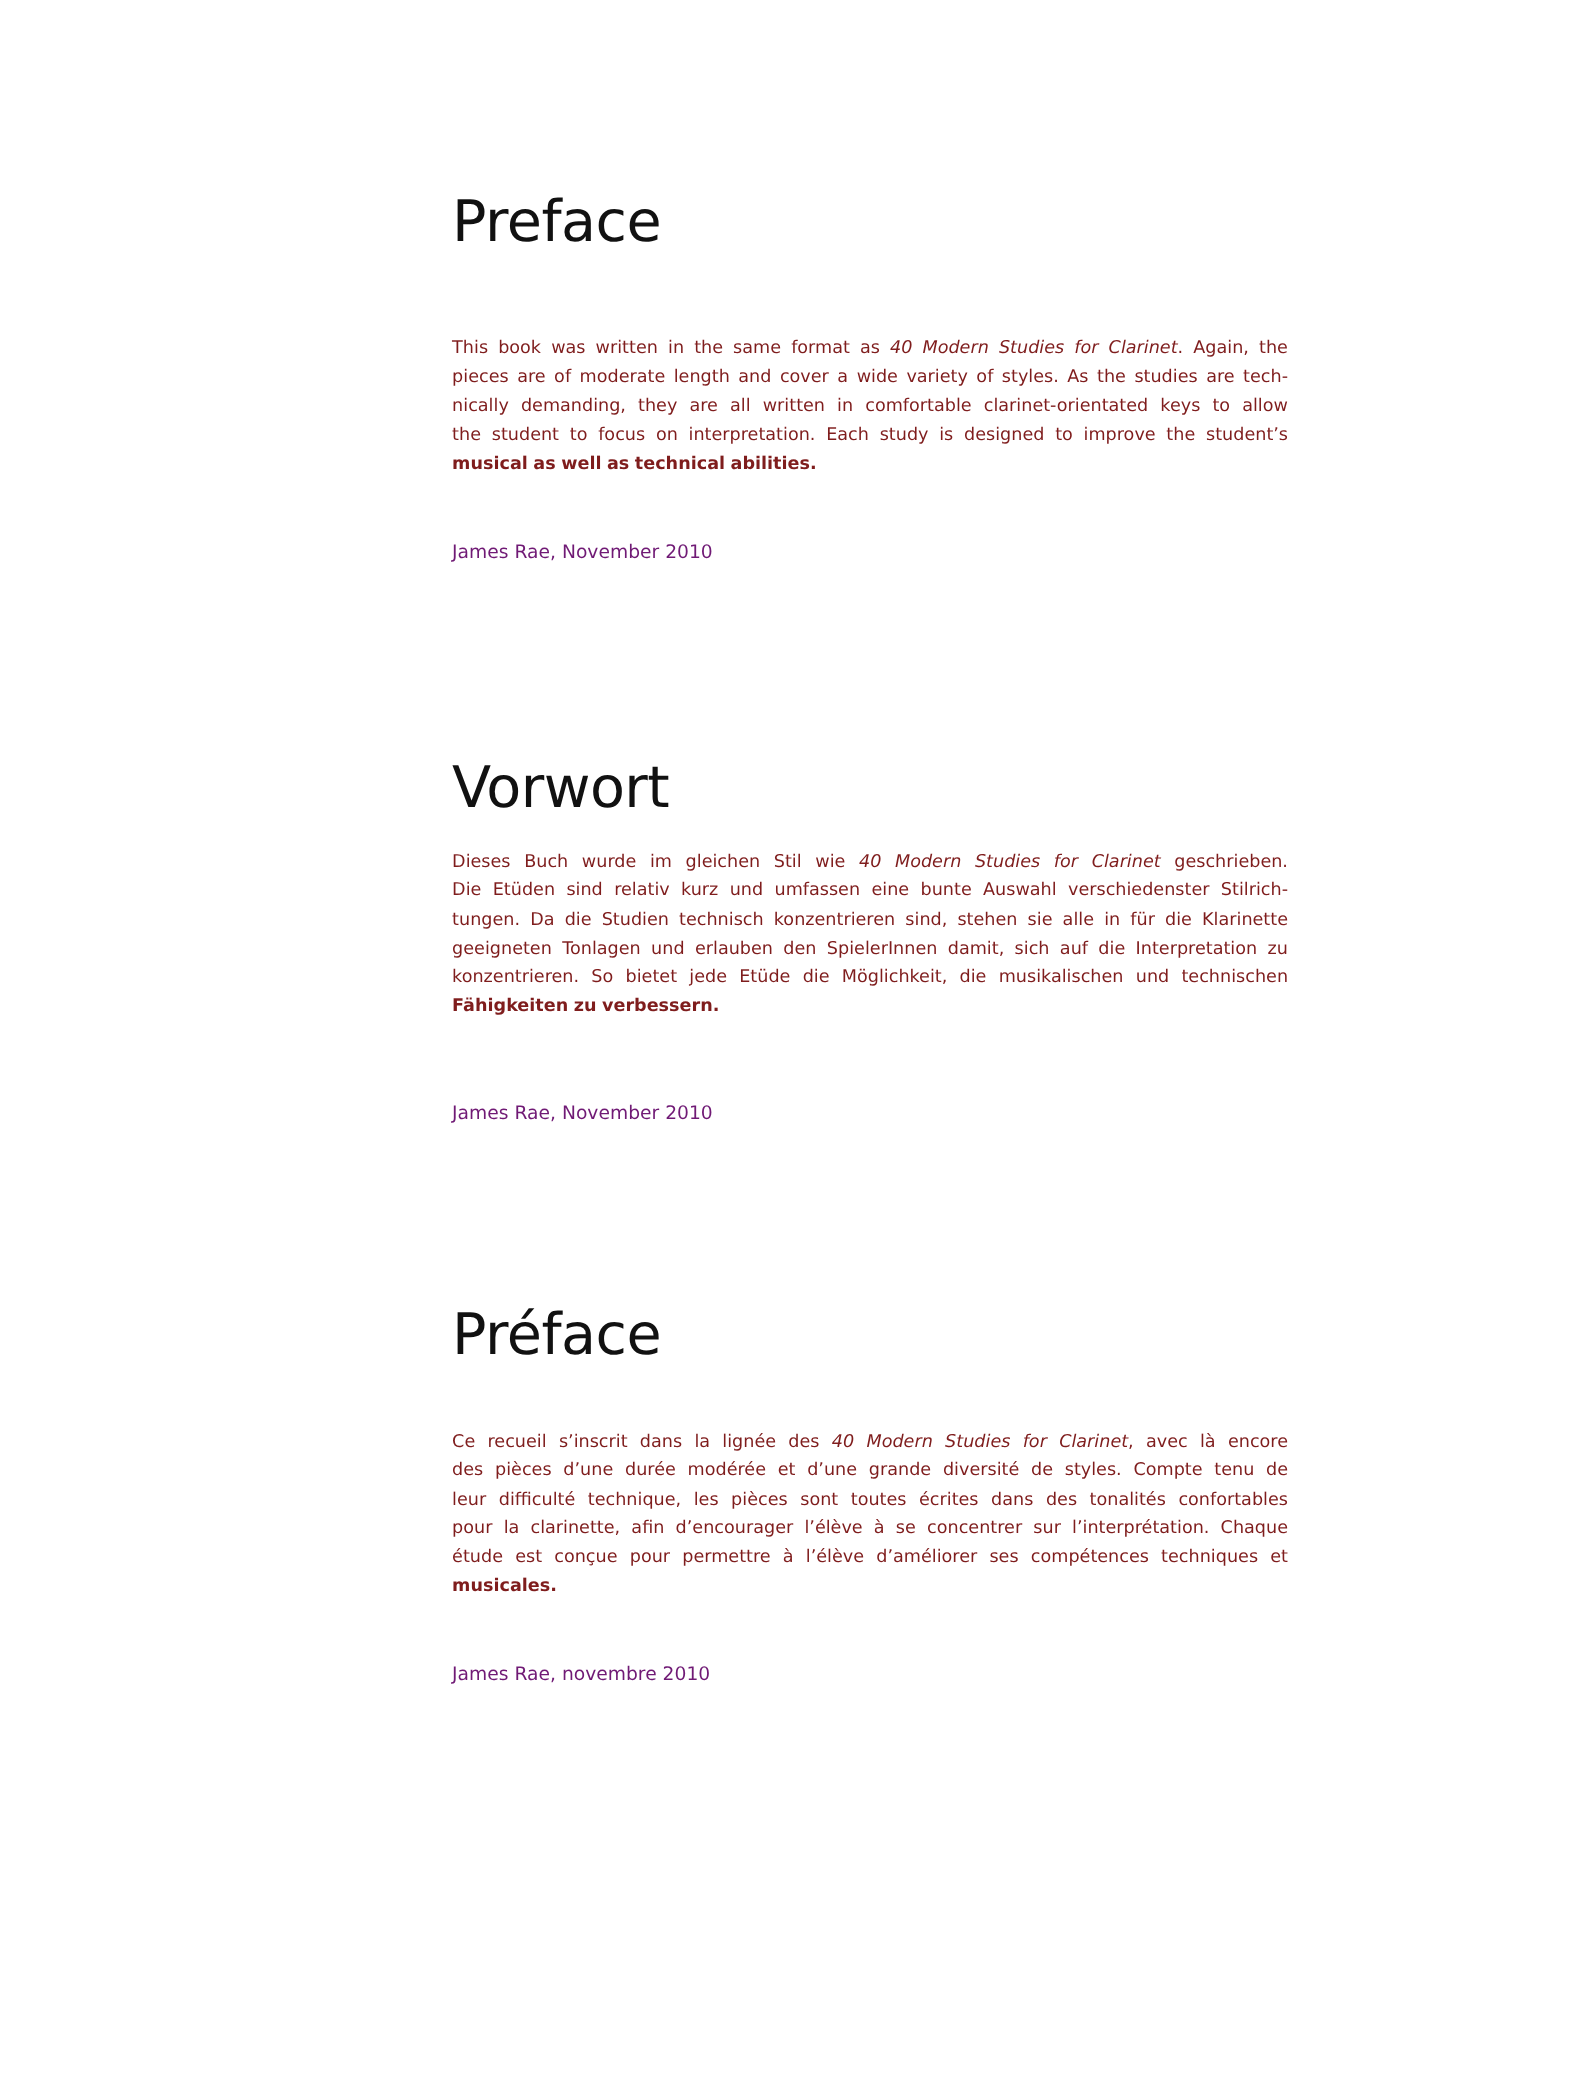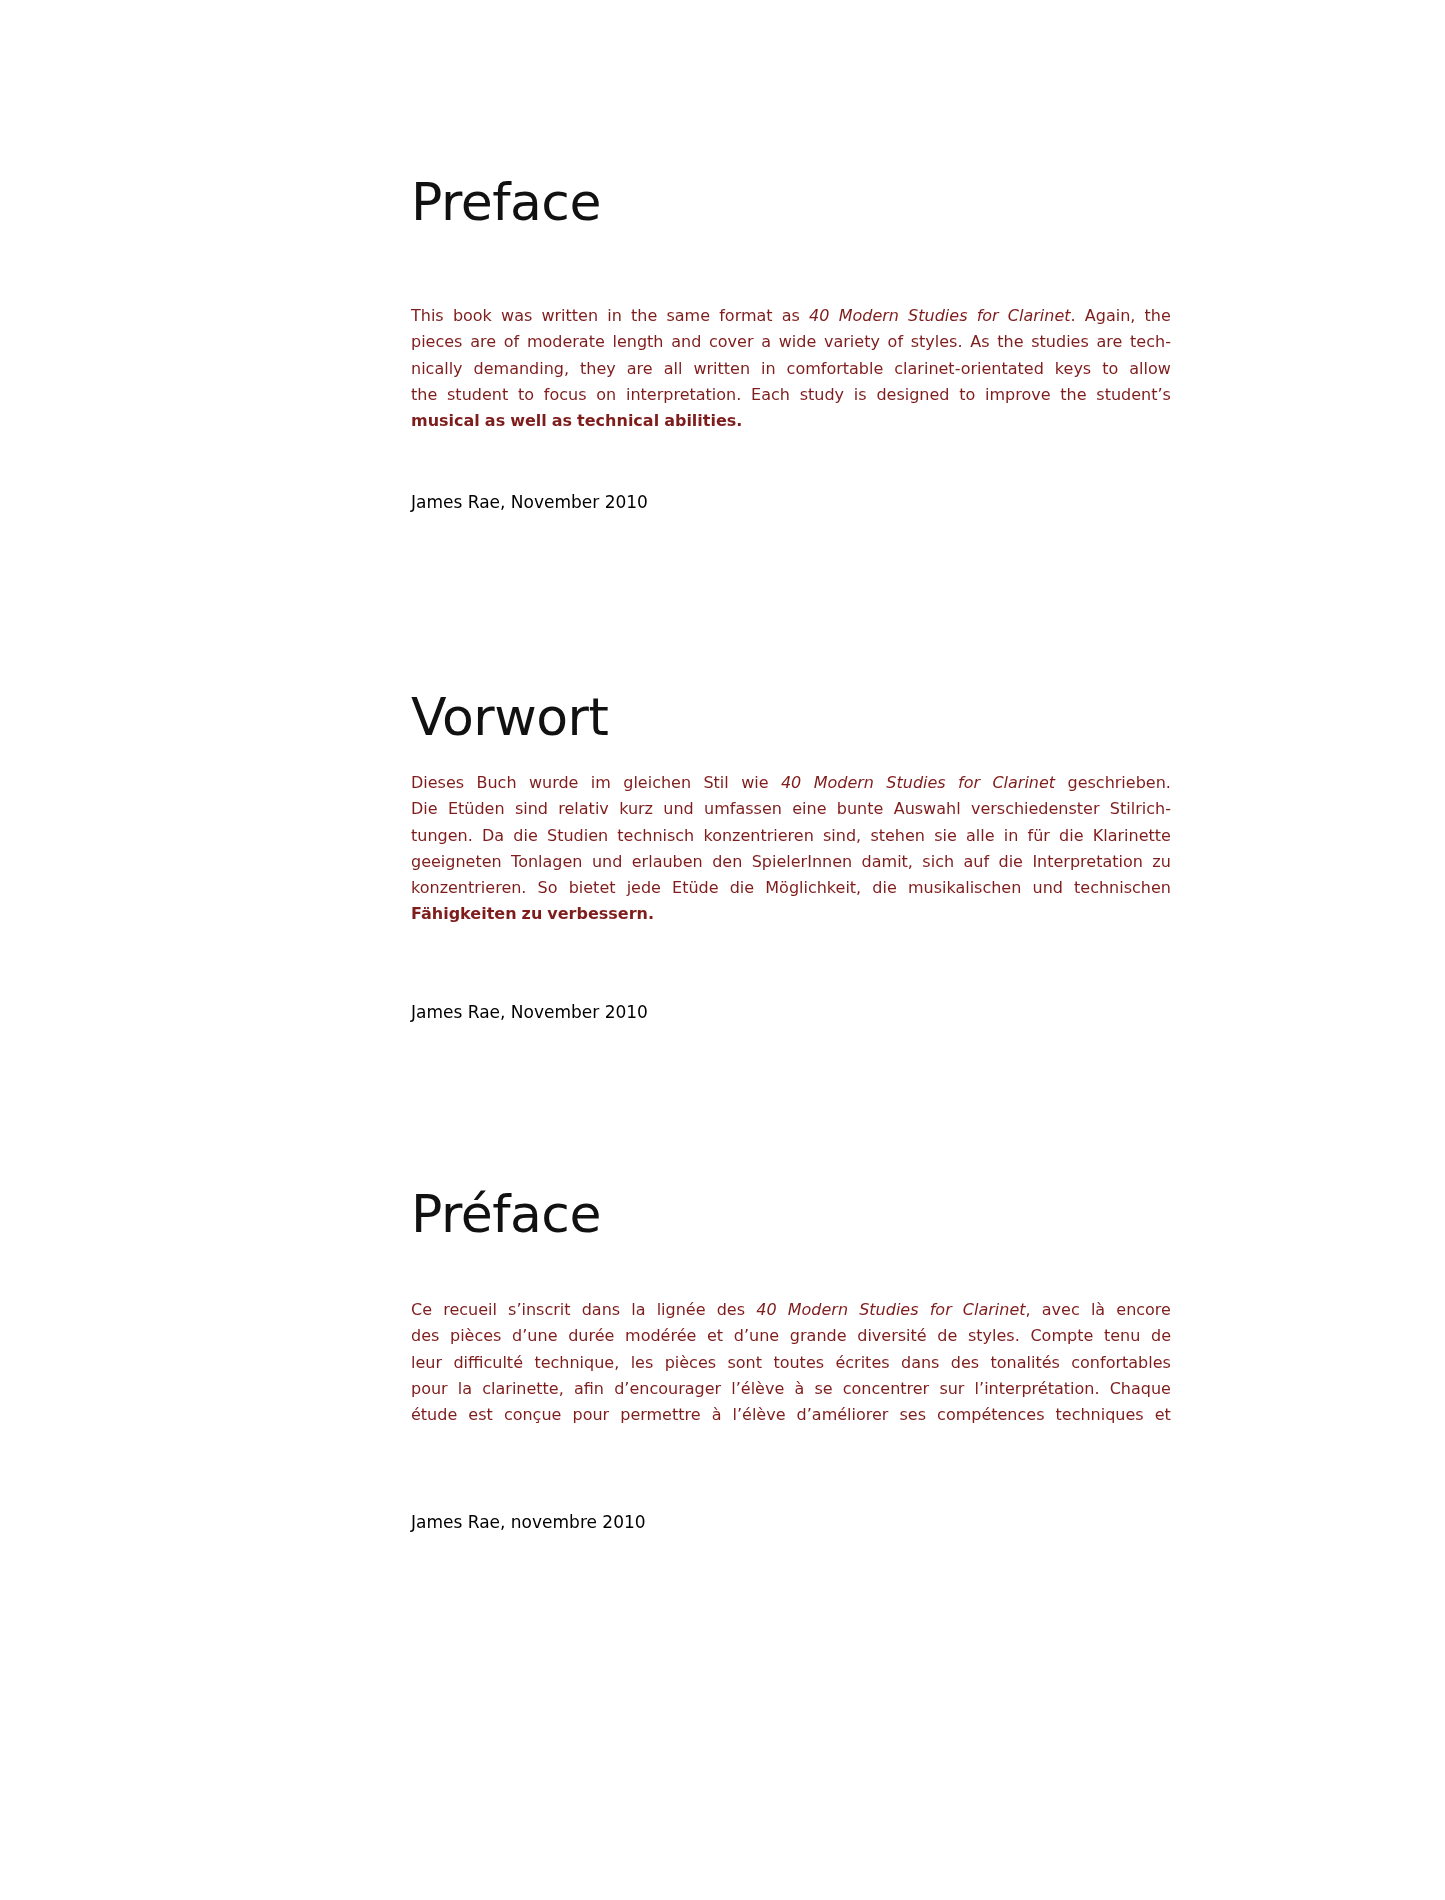--- a/index.html
+++ b/index.html
@@ -47,21 +47,21 @@
       line-height: 26.3px;
       color: #7f1d1d;
     }
     .italic { font-style: italic; }
     .signature {
       position: absolute;
       left: 0;
       margin: 0;
       font-size: 17px;
       line-height: 22px;
-      color: #000000;
+      color: #701a75;
       white-space: nowrap;
     }
     
     .jline {
       display: flex;
       justify-content: space-between;
       width: 760px;
       height: 26.3px;
       line-height: 26.3px;
       white-space: nowrap;
@@ -315,17 +315,20 @@
           <span class="w"><span>pour</span></span>
           <span class="w"><span>permettre</span></span>
           <span class="w"><span>à</span></span>
           <span class="w"><span>l’élève</span></span>
           <span class="w"><span>d’améliorer</span></span>
           <span class="w"><span>ses</span></span>
           <span class="w"><span>compétences</span></span>
           <span class="w"><span>techniques</span></span>
           <span class="w"><span>et</span></span>
         </div>
+        <div class="jline last">
+          <span class="w"><span>musicales.</span></span>
+        </div>
       </div>
     <p class="signature" style="top:1511px;">James Rae, novembre 2010</p>
   </div>
 
 </div>
 
 </body></html>

